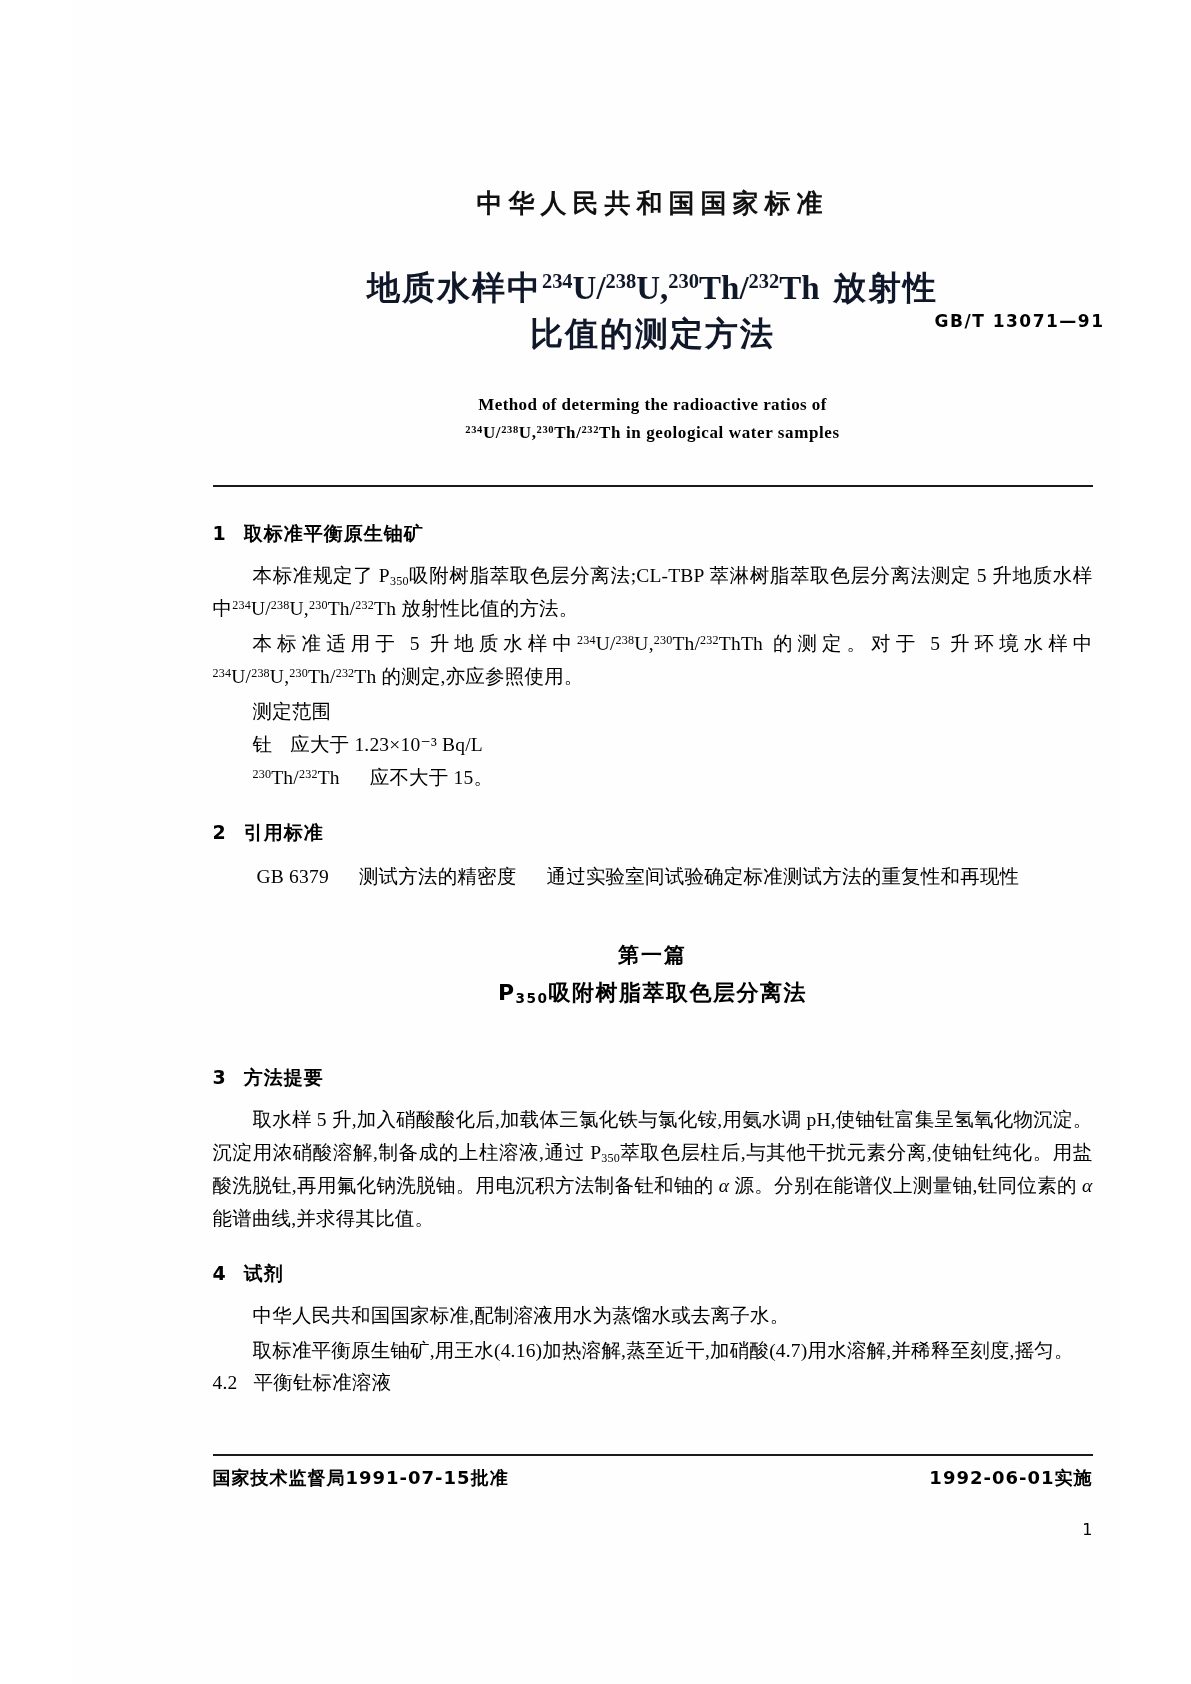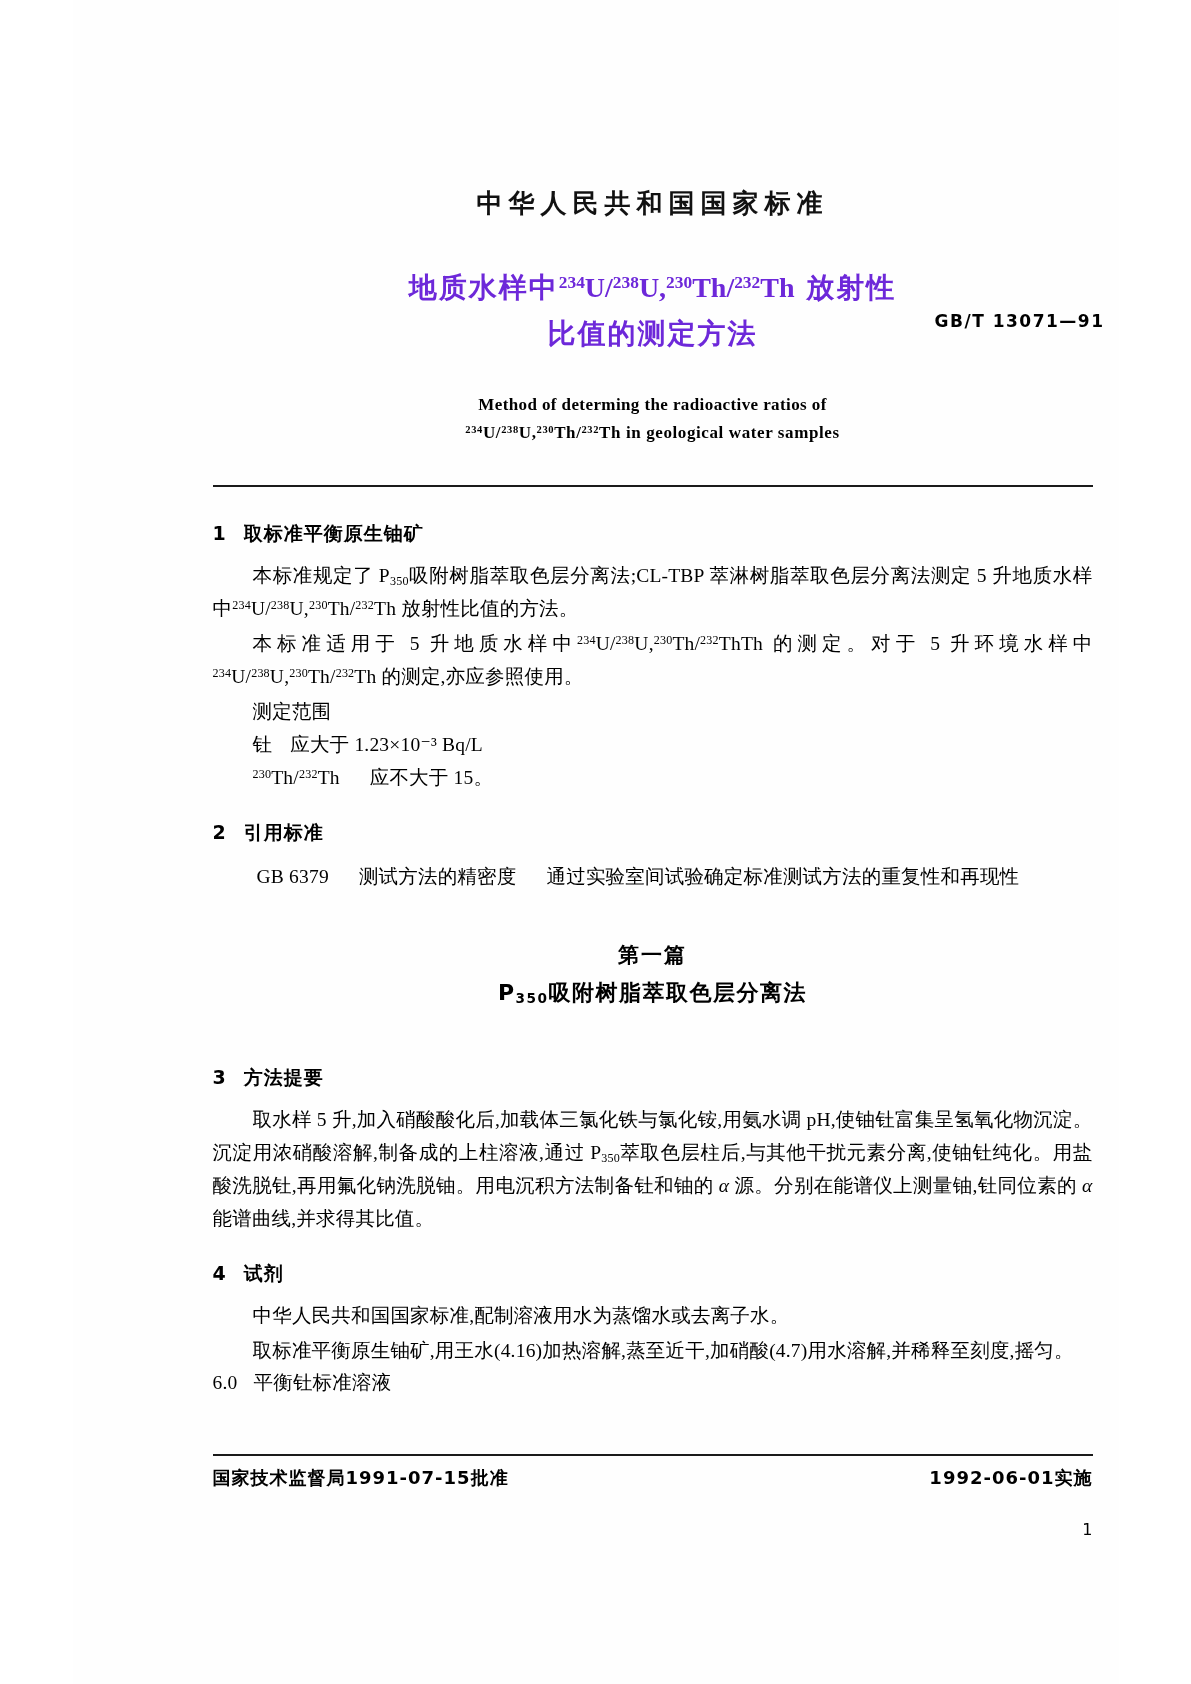--- a/index.html
+++ b/index.html
@@ -44,25 +44,25 @@
     font-weight: bold;
     letter-spacing: 6px;
     color: #111;
   }
   .title-block {
     position: relative;
     margin-top: 44px;
   }
   .doc-title {
     font-family: "DejaVu Sans", "Liberation Sans", sans-serif;
-    font-size: 28px;
+    font-size: 33px;
     font-weight: bold;
     letter-spacing: 2px;
     line-height: 46px;
-    color: #6d28d9;
+    color: #0f172a;
   }
   .doc-title .iso {
     font-family: "Liberation Serif", "DejaVu Serif", serif;
     letter-spacing: 0;
   }
   .std-no {
     position: absolute;
     right: -12px;
     top: 46px;
     font-family: "DejaVu Sans", "Liberation Sans", sans-serif;
@@ -262,21 +262,21 @@
 
       <div class="sec-head">
         <span class="num">4</span><span>试剂</span>
       </div>
 
       <p class="para">中华人民共和国国家标准,配制溶液用水为蒸馏水或去离子水。</p>
 
       <p class="para">取标准平衡原生铀矿,用王水(4.16)加热溶解,蒸至近干,加硝酸(4.7)用水溶解,并稀释至刻度,摇匀。</p>
 
       <p class="subsec-head">
-        <span class="num">6.0</span><span>平衡钍标准溶液</span>
+        <span class="num">4.2</span><span>平衡钍标准溶液</span>
       </p>
     </div>
   </div>
 
   <div class="footer-rule"></div>
 
   <div class="footer">
     <span>国家技术监督局1991-07-15批准</span>
     <span>1992-06-01实施</span>
   </div>

